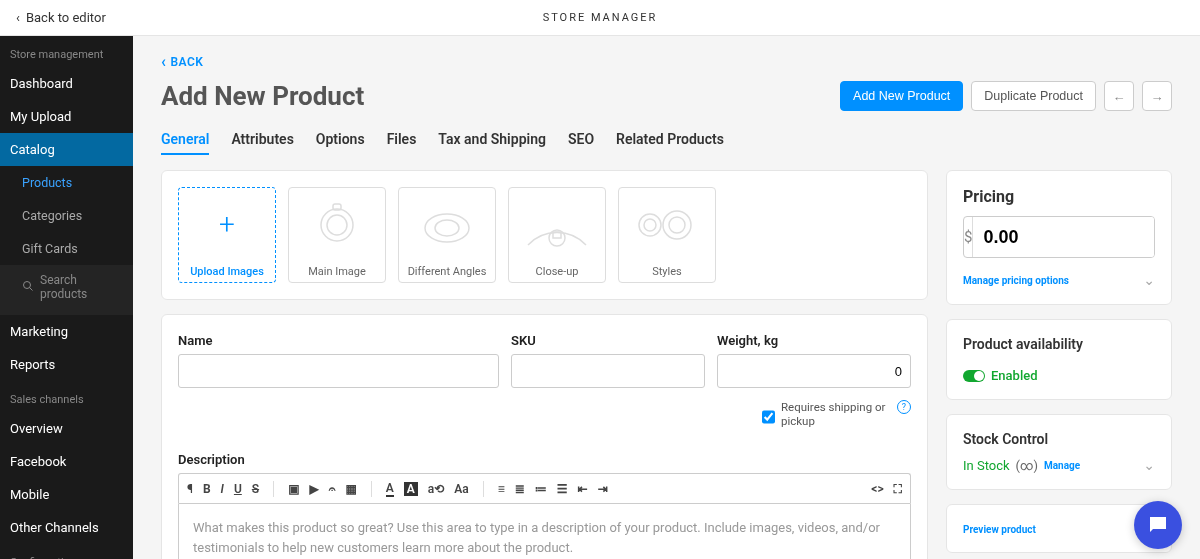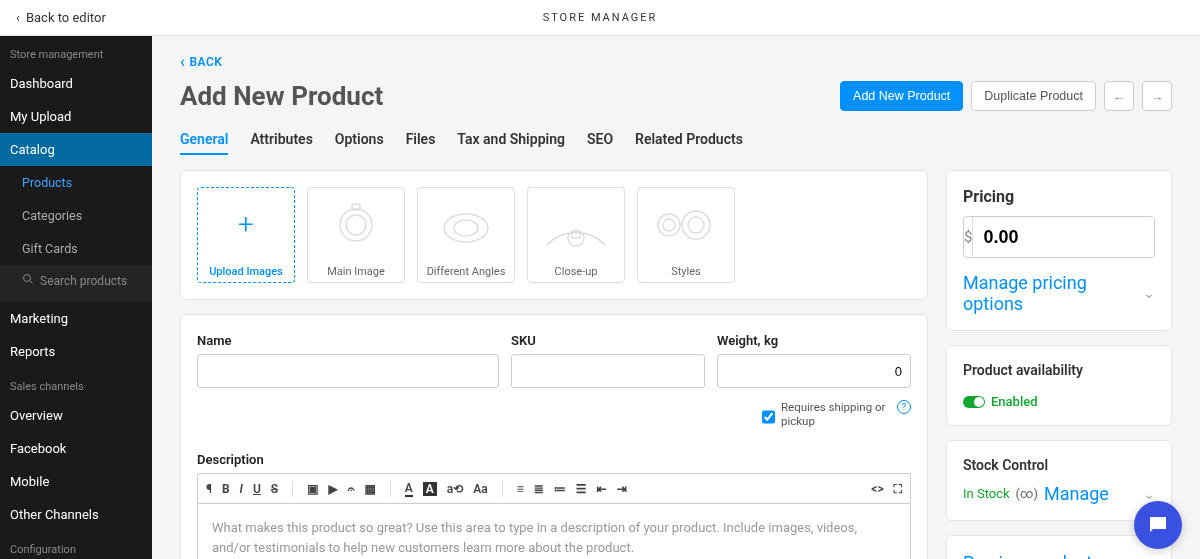--- a/index.html
+++ b/index.html
@@ -1,21 +1,21 @@
 <!DOCTYPE html>
 <html><head>
 <meta charset="utf-8">
 <style>
 * { box-sizing: border-box; margin: 0; padding: 0; }
 body { font-family: -apple-system, BlinkMacSystemFont, "Segoe UI", Roboto, Arial, sans-serif; font-size: 13px; color: #333; background: #f5f5f5; overflow: hidden; }
 .topbar { height: 36px; background: #fff; border-bottom: 1px solid #e5e5e5; display: flex; align-items: center; padding: 0 16px; position: relative; }
 .topbar .back-editor { display: flex; align-items: center; gap: 6px; cursor: pointer; font-size: 13px; }
 .topbar .title { position: absolute; left: 50%; transform: translateX(-50%); letter-spacing: 2px; font-size: 11px; color: #333; }
 .shell { display: flex; height: calc(100vh - 36px); }
-.sidebar { width: 152px; background: #1a1a1a; color: #ccc; overflow-y: auto; font-size: 13px; }
+.sidebar { width: 133px; background: #1a1a1a; color: #ccc; overflow-y: auto; font-size: 13px; }
 .sidebar .section-label { color: #888; font-size: 11px; padding: 12px 10px 6px; }
 .sidebar .item { padding: 9px 10px; color: #fff; cursor: pointer; }
 .sidebar .item.sub { padding-left: 22px; color: #aaa; font-size: 12.5px; }
 .sidebar .item.active { background: #0369a1; color: #fff; }
 .sidebar .item.sub.active2 { color: #3ba3ff; }
 .sidebar .search { padding: 8px 10px 14px 22px; display: flex; align-items: center; gap: 6px; color: #888; background: #242424; font-size: 12px; }
 .main { flex: 1; overflow-y: auto; padding: 16px 28px 40px; }
 .back-link { display: inline-flex; align-items: center; gap: 4px; color: #0090ff; font-weight: 600; font-size: 12px; cursor: pointer; letter-spacing: 0.5px; margin-bottom: 10px; }
 .header-row { display: flex; justify-content: space-between; align-items: center; margin-bottom: 14px; }
 .page-title { font-size: 26px; font-weight: 700; color: #555; }
@@ -50,21 +50,21 @@
 .desc-label { font-size: 13px; font-weight: 600; color: #222; margin-top: 18px; margin-bottom: 6px; }
 .editor-toolbar { border: 1px solid #ccc; border-bottom: none; border-radius: 3px 3px 0 0; height: 30px; display: flex; align-items: center; padding: 0 8px; gap: 14px; color: #444; font-size: 12px; background: #fff; }
 .editor-toolbar .grp { display: flex; gap: 10px; align-items: center; }
 .editor-toolbar .sep { width: 1px; height: 16px; background: #ddd; }
 .editor-body { border: 1px solid #ccc; border-radius: 0 0 3px 3px; min-height: 90px; padding: 14px; color: #999; font-size: 13px; background: #fff; line-height: 1.5; }
 .side-title { font-size: 16px; font-weight: 700; margin-bottom: 10px; }
 .price-box { display: flex; align-items: center; border: 1px solid #ccc; border-radius: 4px; height: 42px; overflow: hidden; }
 .price-box .cur { width: 36px; text-align: center; color: #888; font-size: 15px; border-right: 1px solid #ddd; line-height: 42px; }
 .price-box input { flex: 1; border: none; height: 100%; font-size: 18px; font-weight: 600; padding: 0 10px; outline: none; }
 .side-link-row { display: flex; justify-content: space-between; align-items: center; margin-top: 14px; }
-.link { color: #0090ff; font-size: 18px; cursor: pointer; }
+.link { color: #0090ff; font-size: 10px; cursor: pointer; font-weight: bold; }
 .chev { color: #aaa; font-size: 14px; }
 .avail-row { display: flex; align-items: center; gap: 6px; color: #12a730; font-size: 13px; font-weight: 500; }
 .toggle { width: 22px; height: 12px; border-radius: 7px; background: #12a730; position: relative; }
 .toggle::after { content: ""; position: absolute; right: 1px; top: 1px; width: 10px; height: 10px; background: #fff; border-radius: 50%; }
 .stock-row { display: flex; align-items: center; gap: 6px; font-size: 13px; }
 .stock-row .green { color: #12a730; }
 .stock-row .inf { color: #666; }
 .chat-bubble { position: fixed; right: 18px; bottom: 10px; width: 48px; height: 48px; background: #3a50e0; border-radius: 50%; display: flex; align-items: center; justify-content: center; box-shadow: 0 2px 10px rgba(0,0,0,.2); cursor: pointer; }
 .chat-bubble svg { fill: #fff; }
 .tb-icon { cursor: pointer; font-weight: 600; }

